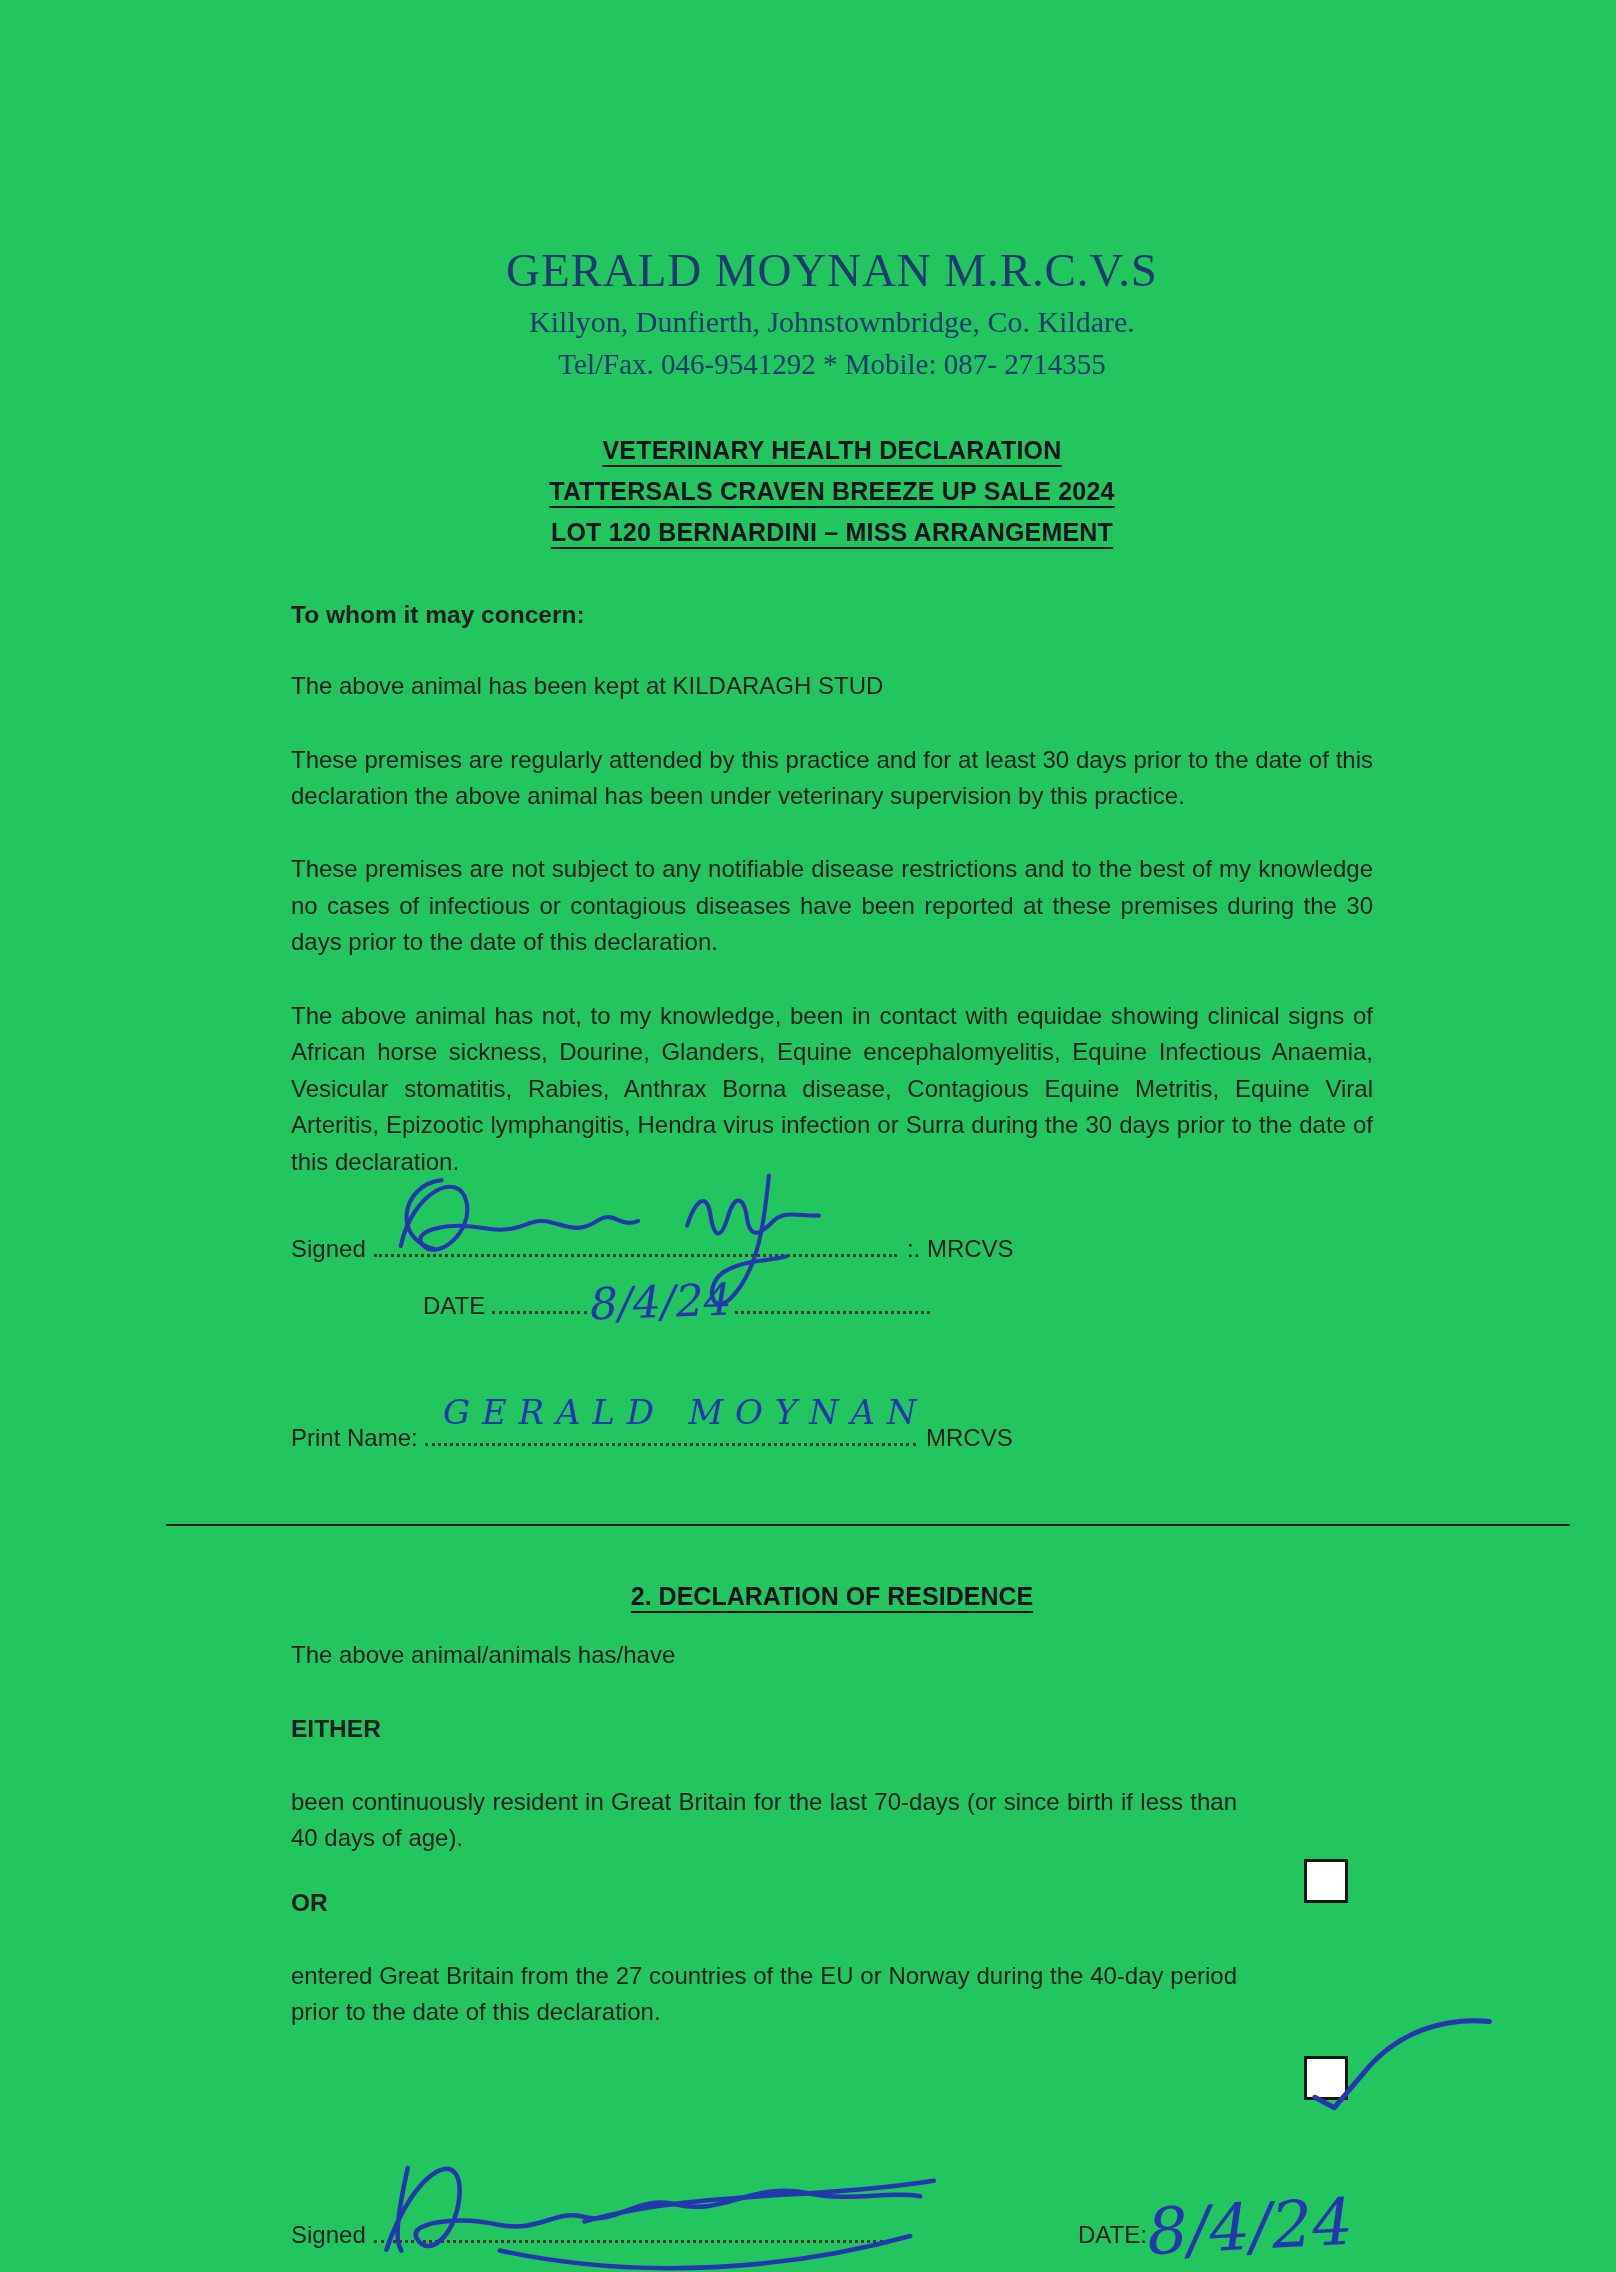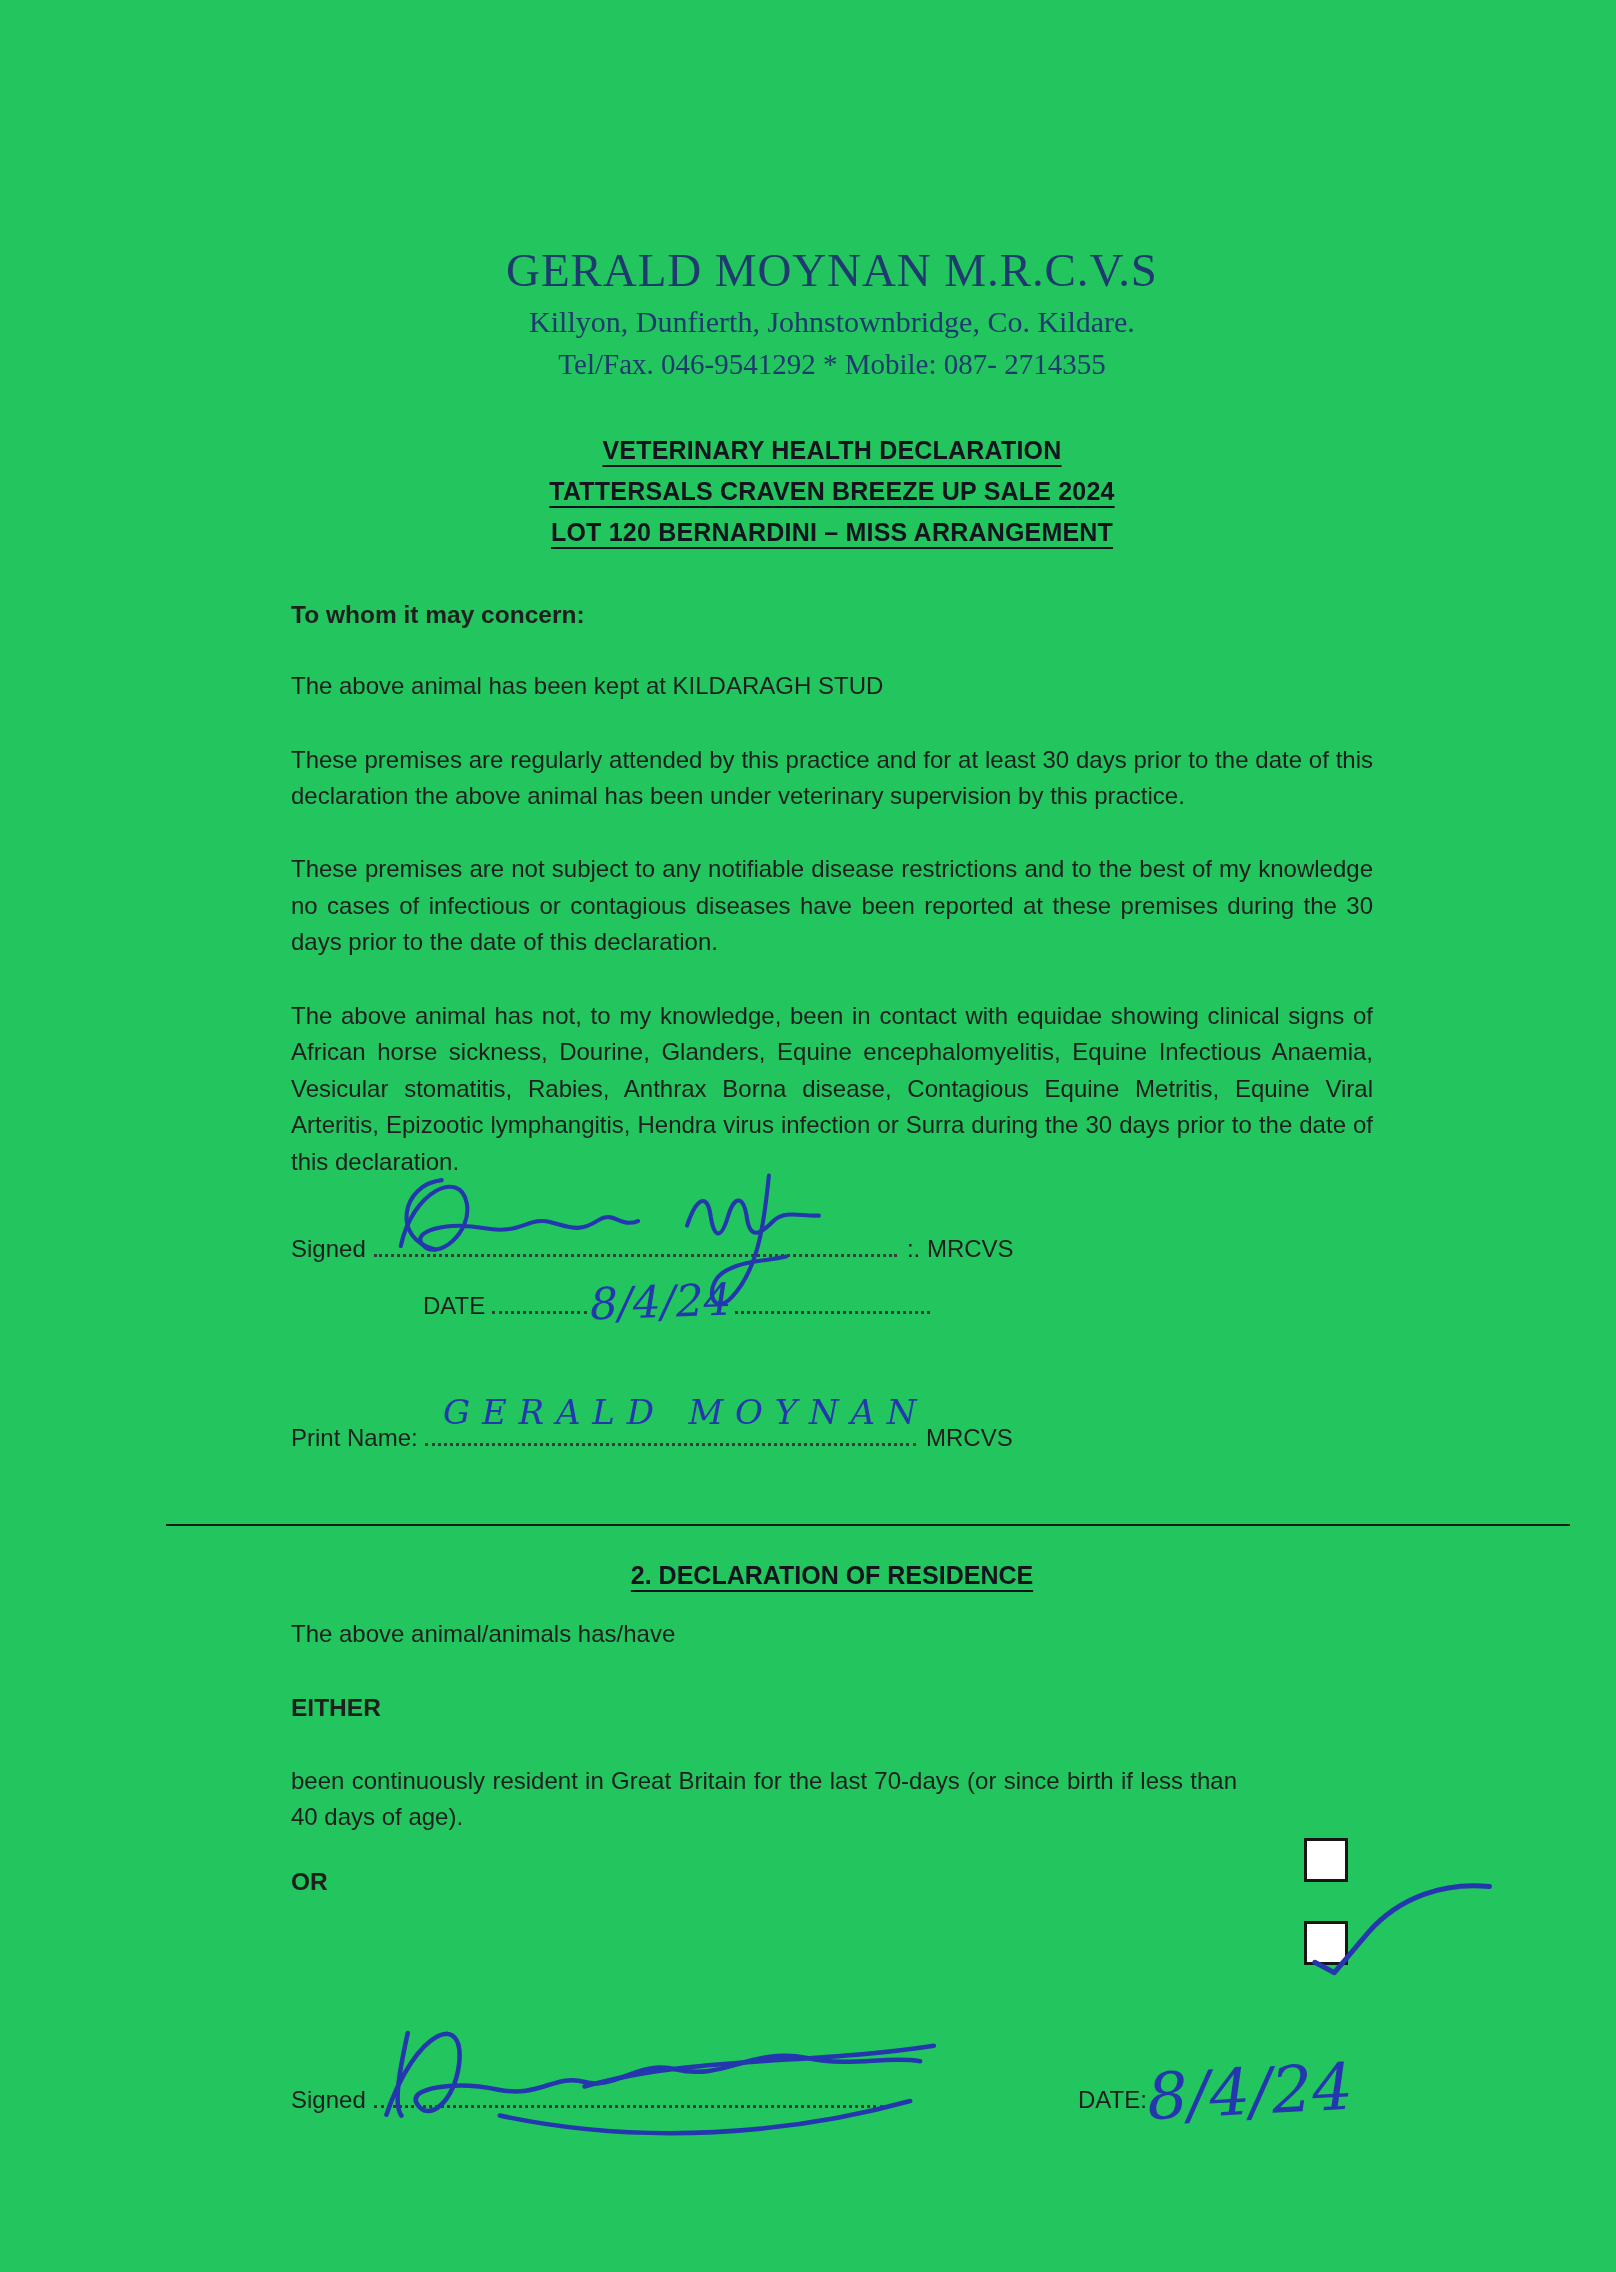--- a/index.html
+++ b/index.html
@@ -87,21 +87,21 @@
   
   .divider{
     margin-top:68px;
     margin-left:-125px;
     width:1404px;
     border-top:2.7px solid #1b1b1b;
   }
 
   
   .sec2-heading{
-    margin-top:35px;
+    margin-top:56px;
     text-align:center;
     font-size:25px;
     font-weight:bold;
     text-decoration:underline;
     text-underline-offset:5.5px;
     text-decoration-thickness:1.8px;
     color:#14141e;
   }
   .sec2-intro{margin-top:26px;}
   .either-or{margin-top:41px;font-weight:bold;font-size:24.5px;}
@@ -188,20 +188,21 @@
     <div class="either-or">EITHER</div>
     <div class="option-text body-text">been continuously resident in Great Britain for the last 70-days (or since birth if less than 40 days of age).</div>
 
     <div class="or-row">
       <span class="either-or" style="margin-top:0;">OR</span>
       <span class="checkbox cb1-wrap">
         
       </span>
     </div>
 
+    <div class="option-text body-text">entered Great Britain from the 27 countries of the EU or Norway during the 40-day period prior to the date of this declaration.</div>
 
     <div class="cb2-row">
       <span class="checkbox cb2-wrap">
         <svg class="tick-svg" width="195" height="114" viewBox="0 0 430 250">
           <path d="M35 205 L78 228 L152 140 C222 60 322 28 420 38" stroke-width="11"></path>
         </svg>
       </span>
     </div>
 
     <div class="sig2-row body-text">

